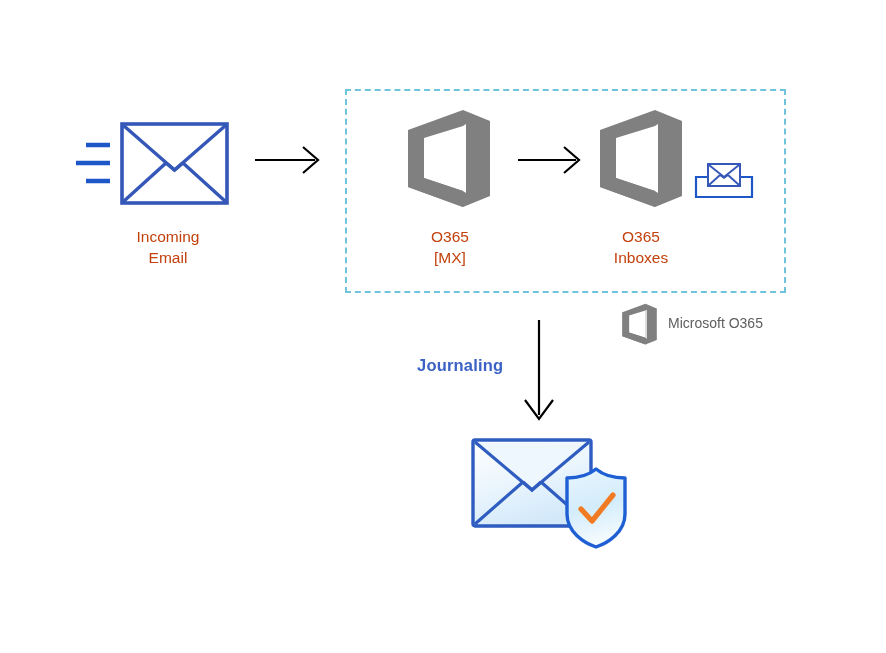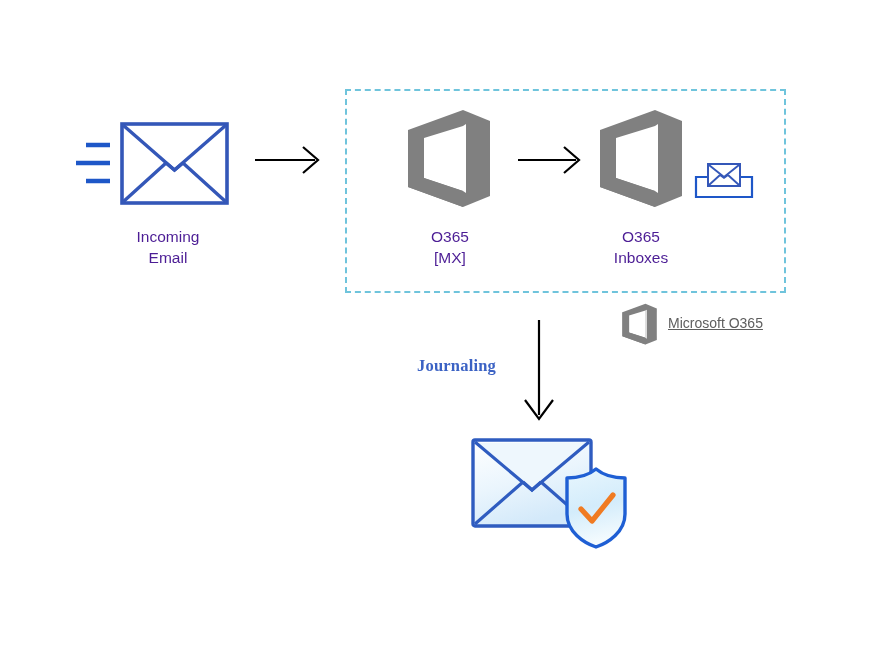--- a/index.html
+++ b/index.html
@@ -13,34 +13,34 @@
   #canvas {
     position: relative;
     width: 886px;
     height: 653px;
     background: #ffffff;
     overflow: hidden;
   }
   .abs { position: absolute; }
 
   .label {
-    color: #4c1d95;
+    color: #c2410c;
     font-size: 15.5px;
     line-height: 21px;
     text-align: center;
     white-space: pre-line;
     font-family: "Liberation Sans", sans-serif;
   }
 
   .journal-label {
     color: #3b62c4;
     font-size: 16.5px;
     font-weight: bold;
     letter-spacing: 0.2px;
-    font-family: Liberation Serif, serif;
+    font-family: Liberation Sans, sans-serif;
   }
 
   .legend-label {
     color: #5e5e5e;
     font-size: 14px;
     font-family: "Liberation Sans", sans-serif;
     white-space: nowrap;
   }
 
   .dashed-zone {
@@ -138,21 +138,21 @@
     <svg width="40" height="42" viewBox="0 0 92 100">
       <path d="M 59 2 L 86 13 L 86 88 L 59 99 L 4 79 L 4 22 Z" fill="#808080"></path>
       <path d="M 59 18 L 20 30 L 20 70 L 59 83 Z" fill="#ffffff"></path>
       <path d="M 59 83 L 59 99 L 4 79 L 20 70 Z" fill="#808080"></path>
       <path d="M 4 79 L 20 70 L 20 30 L 4 22 Z" fill="#808080"></path>
       <path d="M 62 16 L 84 14 L 84 87 L 62 85 Z" fill="#808080"></path>
       <path d="M 59 18 L 62 16 L 62 85 L 59 83 Z" fill="#ffffff"></path>
     </svg>
   </div>
 
-  <div class="abs legend-label" style="left:668px; top:315px;text-decoration:underline;">Microsoft O365</div>
+  <div class="abs legend-label" style="left:668px; top:315px;">Microsoft O365</div>
 
   <div class="abs" style="left:515px; top:320px; width:50px; height:104px;">
     <svg width="50" height="104" viewBox="0 0 50 104">
       <line x1="24" y1="0" x2="24" y2="95" stroke="#000000" stroke-width="2.2"></line>
       <path d="M 10 80 L 24 99 L 38 80" fill="none" stroke="#000000" stroke-width="2.2" stroke-linecap="butt" stroke-linejoin="miter"></path>
     </svg>
   </div>
 
   <div class="abs journal-label" style="left:417px; top:356px;">Journaling</div>
 

